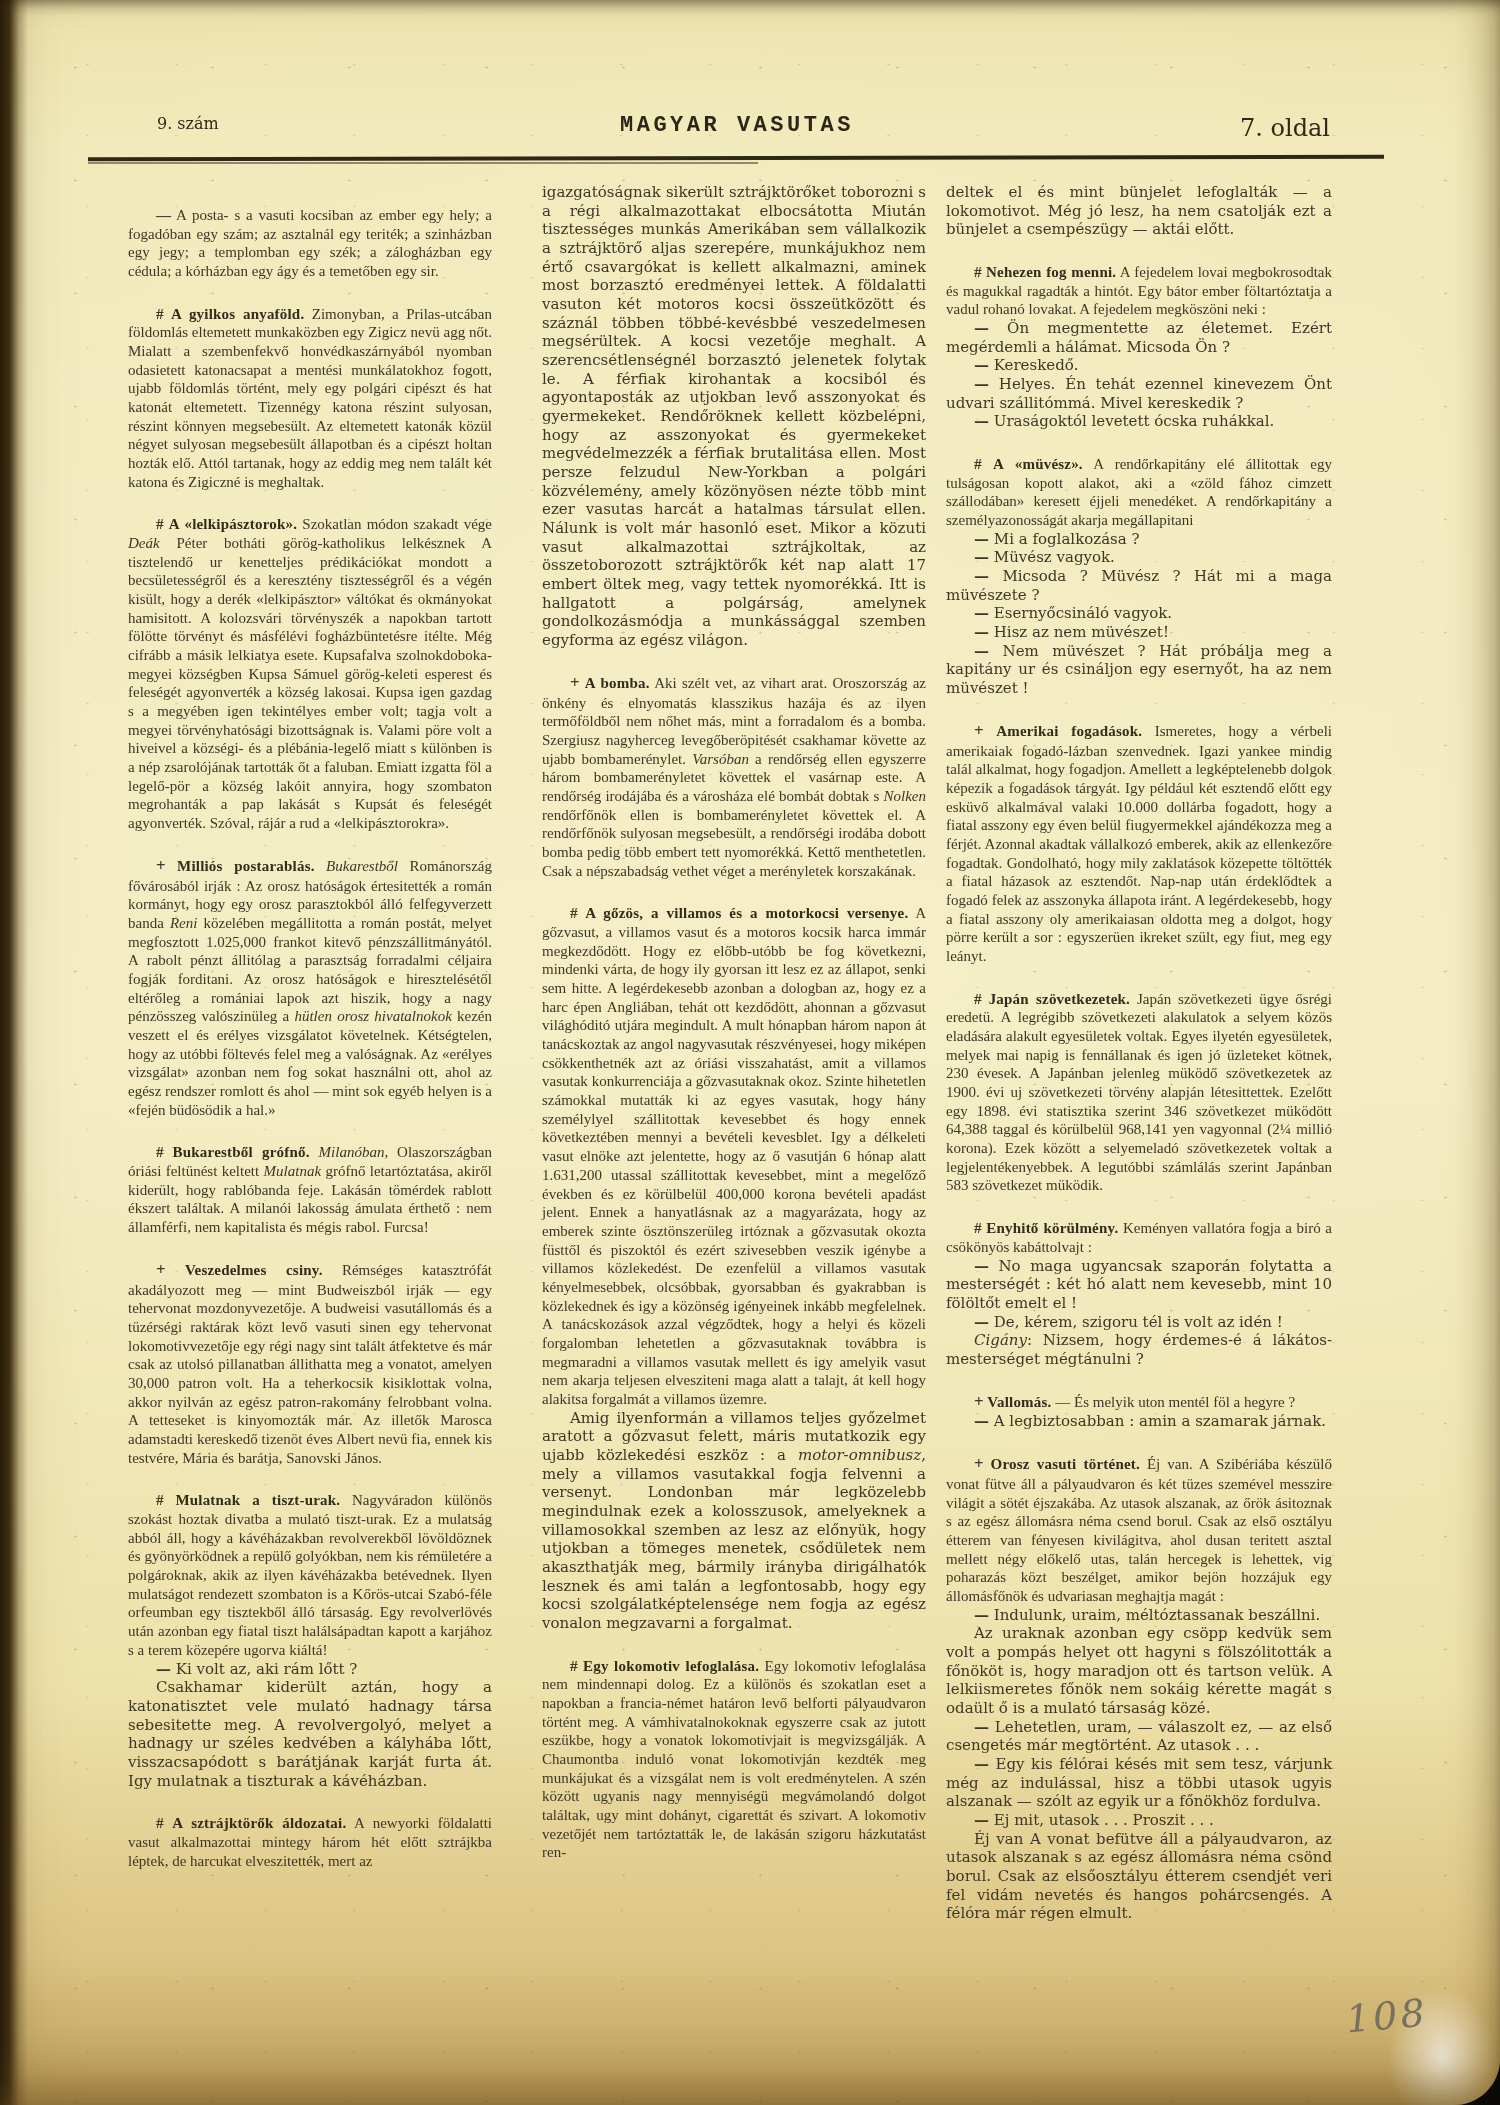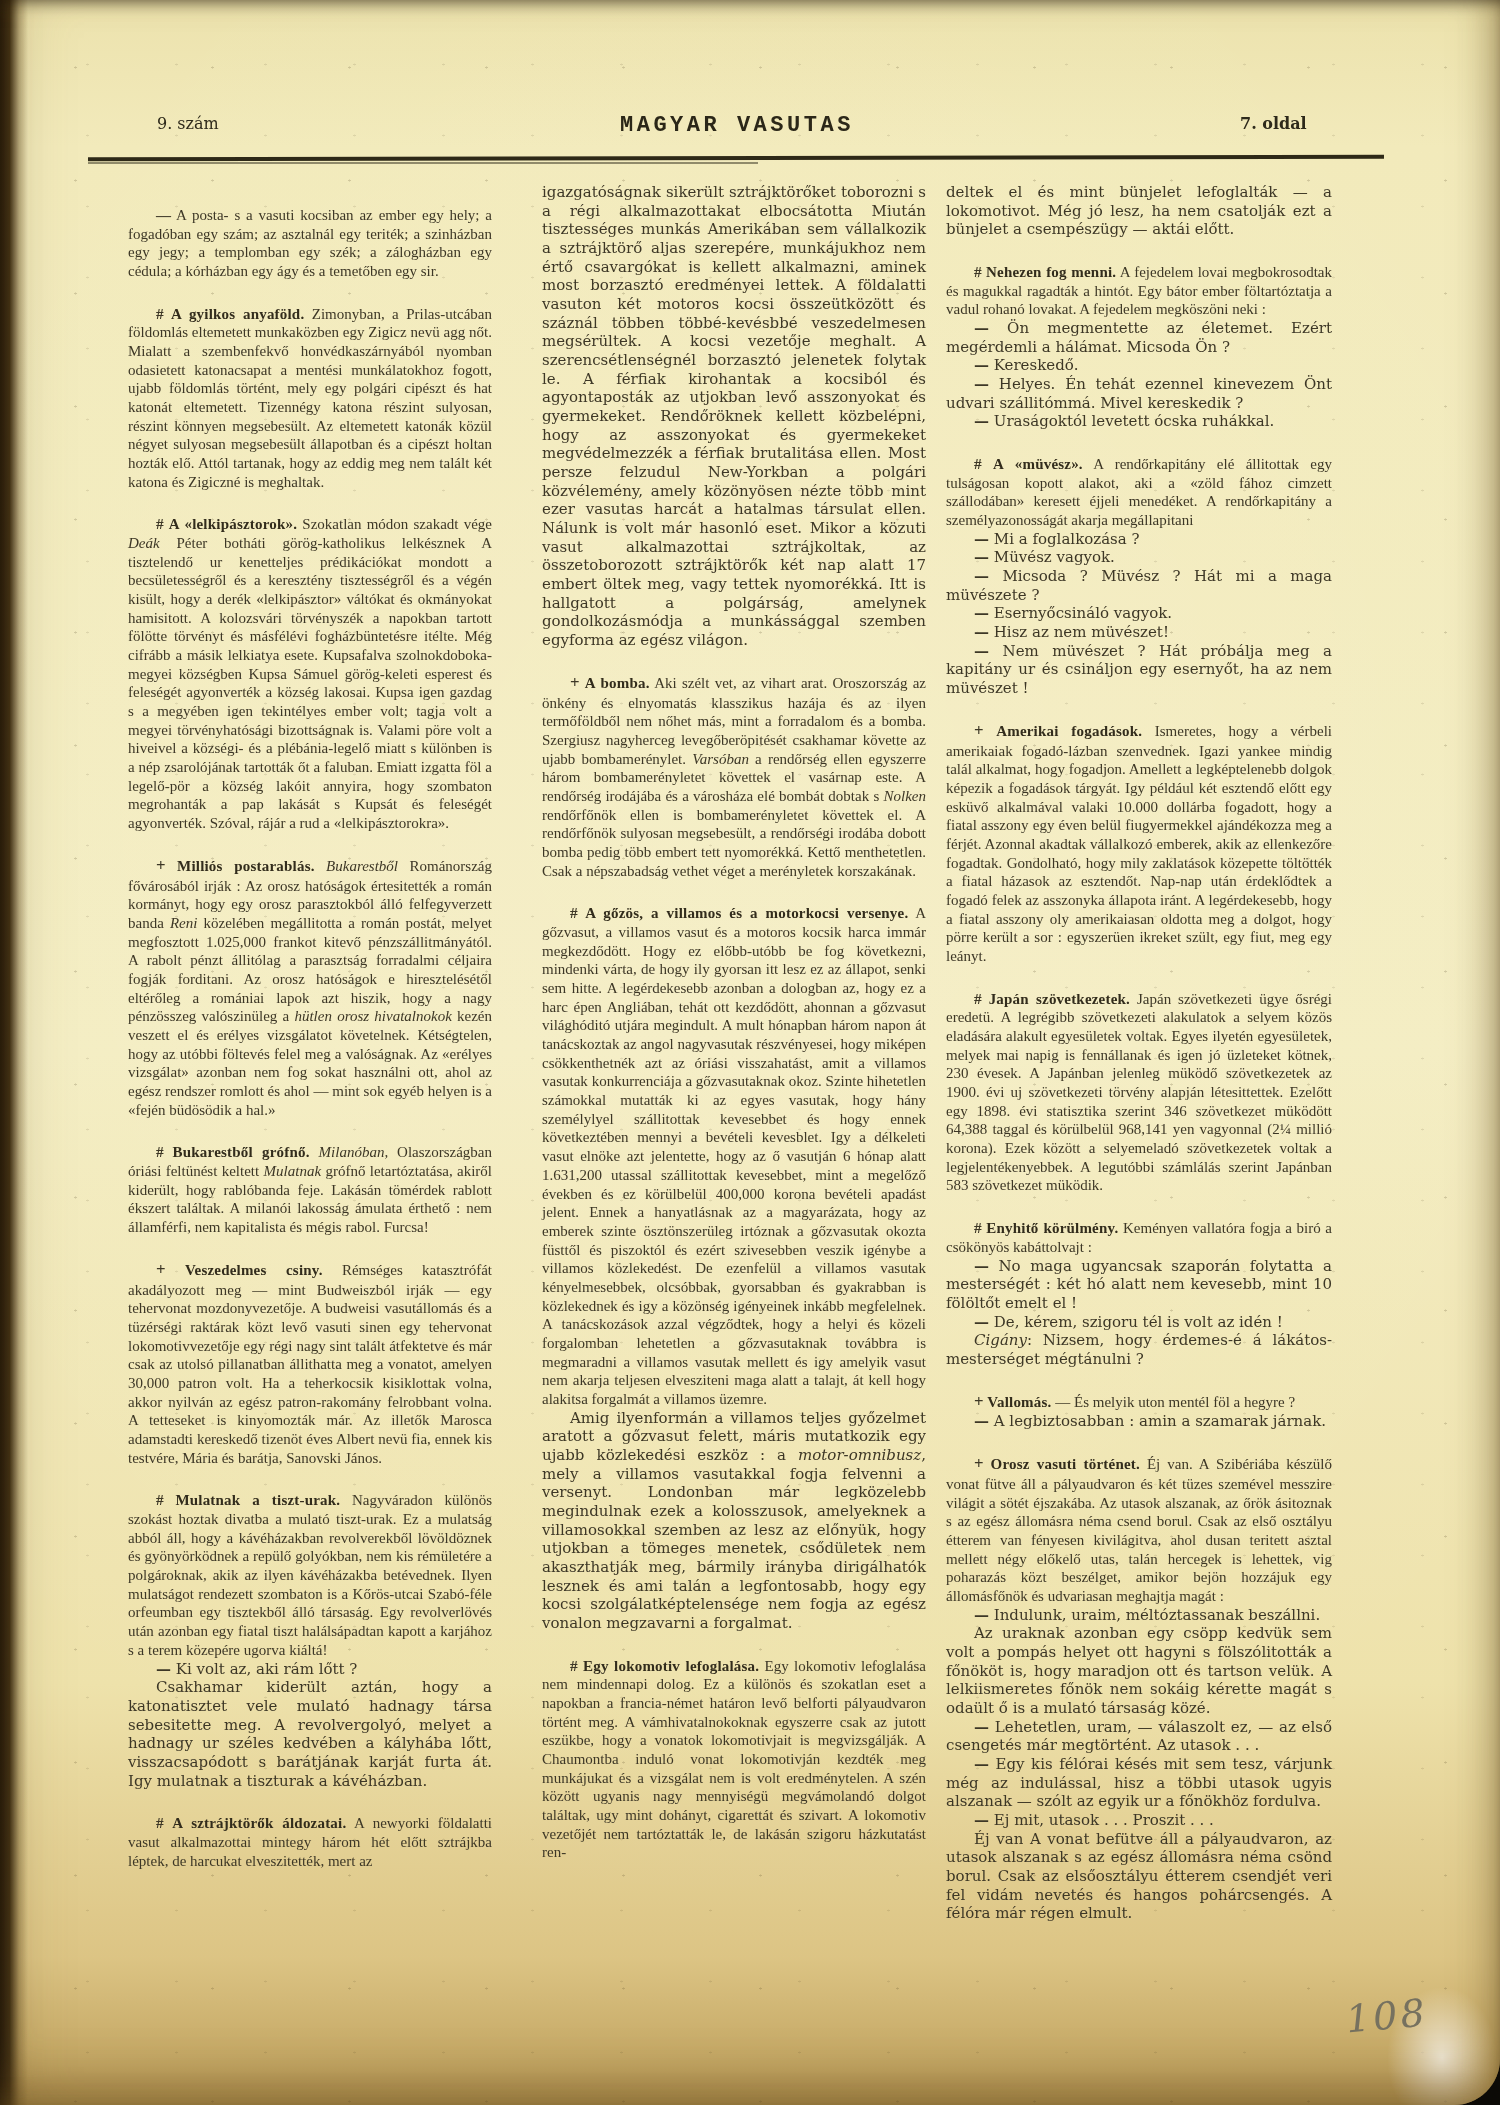--- a/index.html
+++ b/index.html
@@ -21,21 +21,21 @@
     background-size:137px 113px,89px 71px;background-position:7px 11px,43px 29px;}
   .vignette{position:absolute;inset:0;pointer-events:none;
     box-shadow:
       inset 0 9px 16px -8px rgba(28,18,6,.70),
       inset -28px 0 44px -24px rgba(118,92,42,.55),
       inset 0 -34px 55px -24px rgba(96,70,28,.62),
       inset 46px 0 70px -46px rgba(118,92,42,.35);}
   .issue{position:absolute;left:150px;top:114px;font-size:16px;color:#2e2a1b;margin-left:7px;}
   .title{position:absolute;left:620px;top:113px;font-size:22px;font-weight:bold;
     letter-spacing:3.5px;color:#2b2718;font-family:Liberation Mono, monospace;}
-  .pageno{position:absolute;left:1240px;top:114px;font-size:16px;color:#2e2a1b;font-weight:bold;}
+  .pageno{position:absolute;left:1240px;top:114px;font-size:24px;color:#2e2a1b;}
   .rule{position:absolute;left:88px;top:156px;width:1296px;height:4px;background:#2e2917;
     transform:rotate(-.12deg);}
   .rule2{position:absolute;left:88px;top:162px;width:670px;height:2px;background:rgba(46,41,23,.50);}
   .col{position:absolute;top:183px;font-size:15px;line-height:1.245;color:#3d3726;
     text-align:justify;}
   .col1{left:128px;width:364px;}
   .col2{left:542px;width:384px;}
   .col3{left:946px;width:386px;}
   .col p{margin:0;text-indent:28px;}
   .col p.entry{margin-top:23px;font-family:Liberation Serif, serif;}

